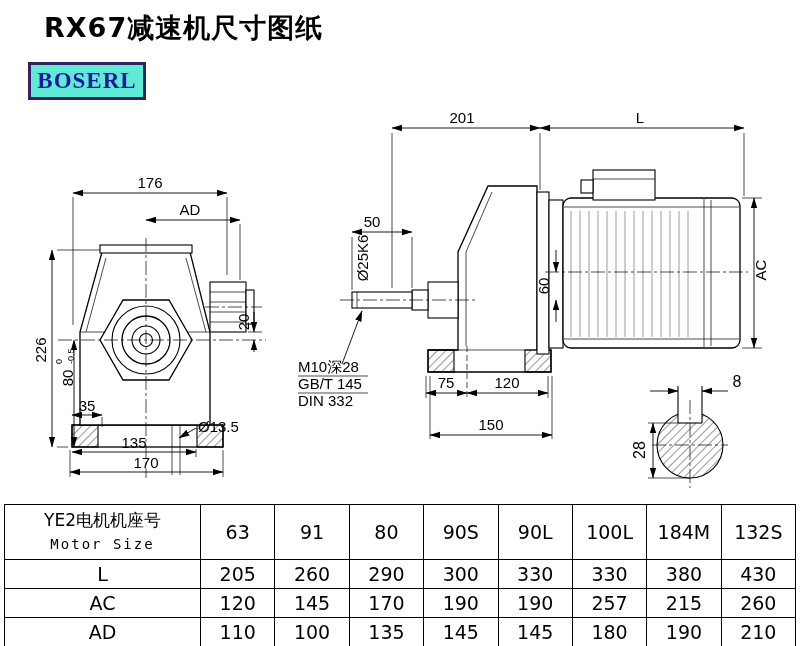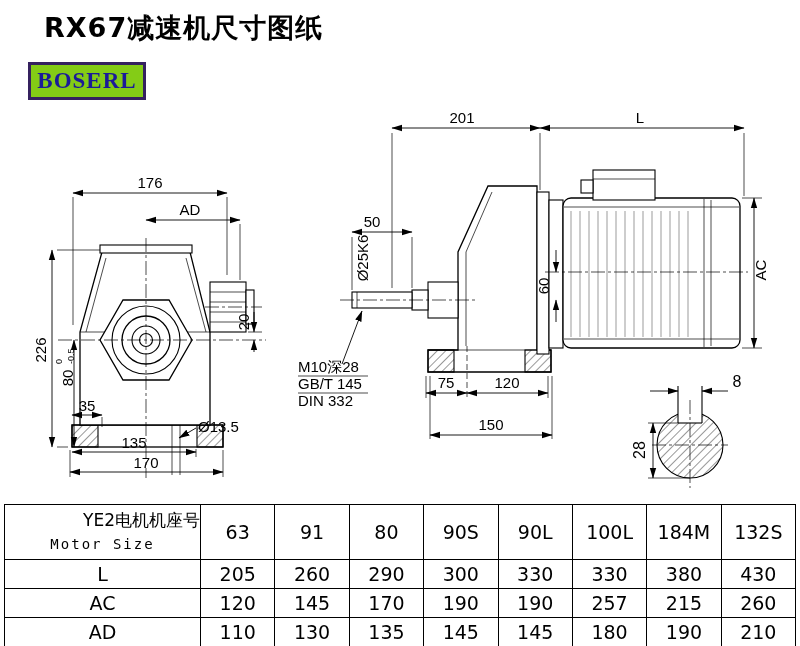--- a/index.html
+++ b/index.html
@@ -1,36 +1,36 @@
 <!DOCTYPE html>
 <html><head>
 <meta charset="utf-8">
 <style>
   html,body{margin:0;padding:0;background:#fff;}
   body{position:relative;width:800px;height:646px;font-family:"Liberation Sans",sans-serif;color:#000;overflow:hidden;}
   .title{position:absolute;left:44px;top:4px;font-size:27px;font-weight:bold;font-family:"DejaVu Sans",sans-serif;letter-spacing:1px;margin-top:6px;}
-  .logo-box{position:absolute;left:28px;top:62px;width:112px;height:32px;border:3px solid #35215f;display:flex;align-items:center;justify-content:center;background:#84cc16;}
+  .logo-box{position:absolute;left:28px;top:62px;width:112px;height:32px;border:3px solid #35215f;display:flex;align-items:center;justify-content:center;background:#5eead4;}
   .logo-text{font-family:"Liberation Serif",serif;font-weight:bold;font-size:23px;color:#1b1b99;letter-spacing:1px;}
   svg{position:absolute;left:0;top:100px;}
   svg .o{fill:#fff;stroke:#000;stroke-width:1.3;}
   svg .o2{fill:#fff;stroke:#000;stroke-width:1.1;}
   svg .th{stroke:#000;stroke-width:0.7;fill:none;}
   svg .d{stroke:#000;stroke-width:0.9;fill:none;}
   svg .e{stroke:#000;stroke-width:0.7;fill:none;}
   svg .cl{stroke:#000;stroke-width:0.7;fill:none;stroke-dasharray:14 3 3 3;}
   svg .dash{stroke:#000;stroke-width:0.7;fill:none;stroke-dasharray:6 3;}
   svg .hat{fill:url(#hatch);stroke:#000;stroke-width:1.1;}
   svg text{font-family:"Liberation Sans",sans-serif;font-size:15px;fill:#000;}
   svg text.tb{font-size:16px;}
   svg text.ts{font-size:9px;}
   table.spec{position:absolute;left:4px;top:504px;width:792px;border-collapse:collapse;table-layout:fixed;background:#fff;}
   table.spec td{border:1px solid #000;text-align:center;vertical-align:middle;padding:0;font-family:"DejaVu Sans",sans-serif;font-size:19px;}
   table.spec tr.hd td{height:54px;}
   table.spec tr.rw td{height:28px;}
-  .hd-cn{font-size:17px;line-height:24px;text-align:right;}
+  .hd-cn{font-size:17px;line-height:24px;}
   .hd-en{font-family:"DejaVu Sans Mono",monospace;font-size:14px;line-height:24px;letter-spacing:2px;}
 </style>
 </head>
 <body>
 
 <div class="title">RX67减速机尺寸图纸</div>
 
 <div class="logo-box">
   <span class="logo-text">BOSERL</span>
 </div>
@@ -237,21 +237,21 @@
     <td>170</td>
     <td>190</td>
     <td>190</td>
     <td>257</td>
     <td>215</td>
     <td>260</td>
   </tr>
   <tr class="rw">
     <td>AD</td>
     <td>110</td>
-    <td>130</td>
+    <td>100</td>
     <td>135</td>
     <td>145</td>
     <td>145</td>
     <td>180</td>
     <td>190</td>
     <td>210</td>
   </tr>
 </tbody>
   </table>
 

